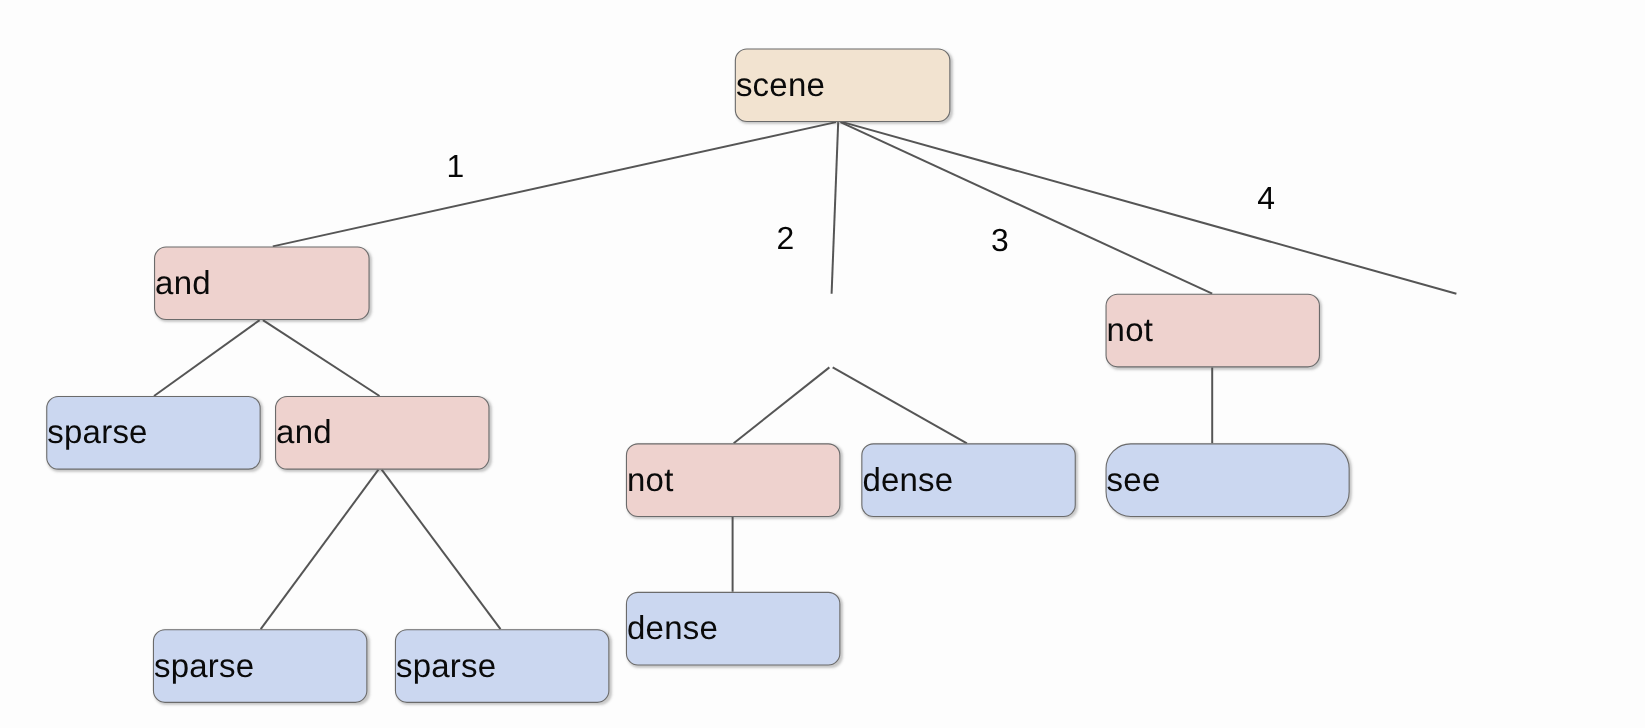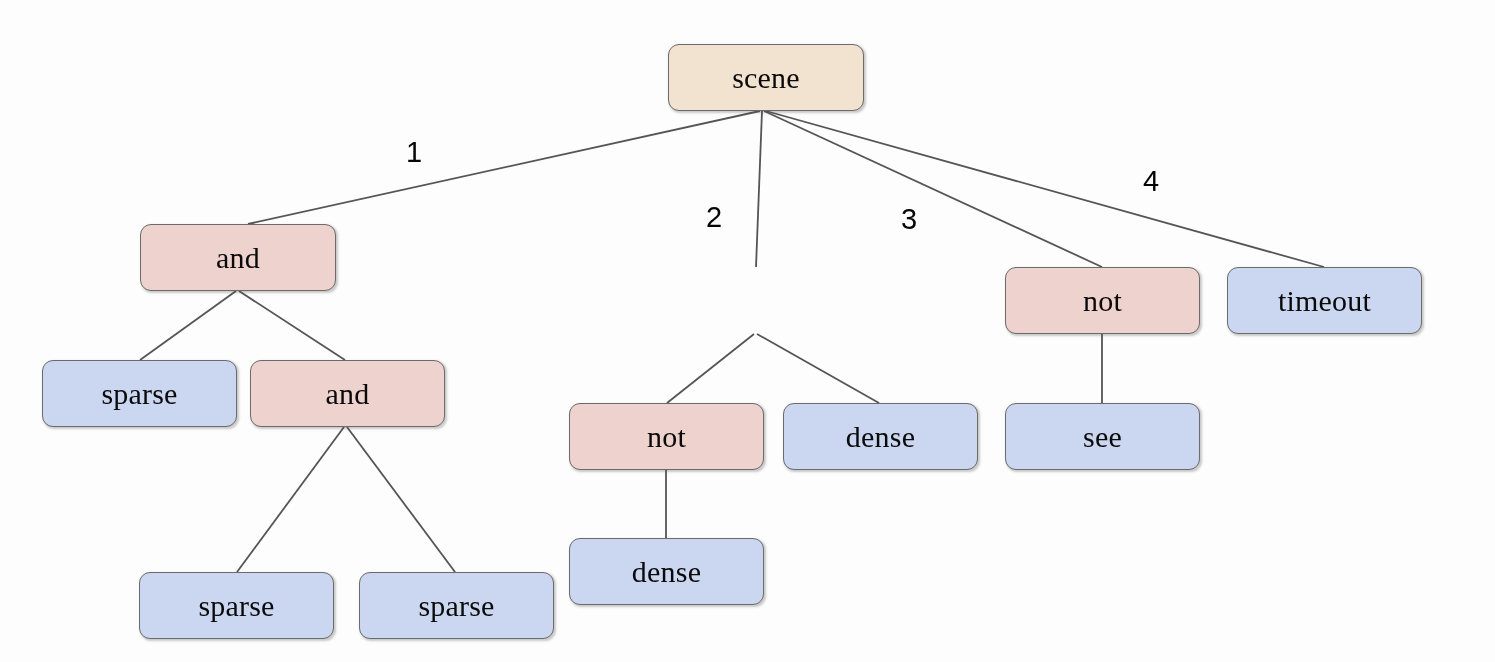--- a/index.html
+++ b/index.html
@@ -22,24 +22,22 @@
     height: 662px;
     pointer-events: none;
   }
   .node {
     position: absolute;
     box-sizing: border-box;
     border: 1.6px solid #6b6b6b;
     border-radius: 11px;
     display: flex;
     align-items: center;
-    justify-content: center;
     box-shadow: 1.5px 1.5px 2.2px rgba(80,80,80,0.30);
     z-index: 2;
-    font-family: Liberation Serif, serif;
   }
   .node-label {
     font-size: 30px;
     line-height: 1;
     color: #0a0a0a;
     letter-spacing: 0.2px;
     white-space: nowrap;
   }
   .edge-label {
     position: absolute;
@@ -90,23 +88,20 @@
     </div>
     <div class="node" style="left: 783px; top: 403px; width: 195px; height: 67px; background: rgb(203, 215, 240); border-color: rgb(107, 107, 107);">
       <span class="node-label" style="color: rgb(10, 10, 10);">dense</span>
     </div>
     <div class="node" style="left: 569px; top: 538px; width: 195px; height: 67px; background: rgb(203, 215, 240); border-color: rgb(107, 107, 107);">
       <span class="node-label" style="color: rgb(10, 10, 10);">dense</span>
     </div>
     <div class="node" style="left: 1005px; top: 267px; width: 195px; height: 67px; background: rgb(238, 210, 206); border-color: rgb(107, 107, 107);">
       <span class="node-label" style="color: rgb(10, 10, 10);">not</span>
     </div>
-    <div class="node" style="left: 1005px; top: 403px; width: 195px; height: 67px; background: rgb(203, 215, 240); border-color: rgb(107, 107, 107);">
+    <div class="node" style="left: 1005px; top: 403px; width: 222px; height: 67px; background: rgb(203, 215, 240); border-color: rgb(107, 107, 107); border-radius: 23px;">
       <span class="node-label" style="color: rgb(10, 10, 10);">see</span>
-    </div>
-    <div class="node" style="left: 1227px; top: 267px; width: 195px; height: 67px; background: rgb(203, 215, 240); border-color: rgb(107, 107, 107);">
-      <span class="node-label" style="color: rgb(10, 10, 10);">timeout</span>
     </div>
     <span class="edge-label" style="left: 406px; top: 136px;">1</span>
     <span class="edge-label" style="left: 706px; top: 201px;">2</span>
     <span class="edge-label" style="left: 901px; top: 203px;">3</span>
     <span class="edge-label" style="left: 1143px; top: 165px;">4</span>
   </div>
 
 </body></html>

